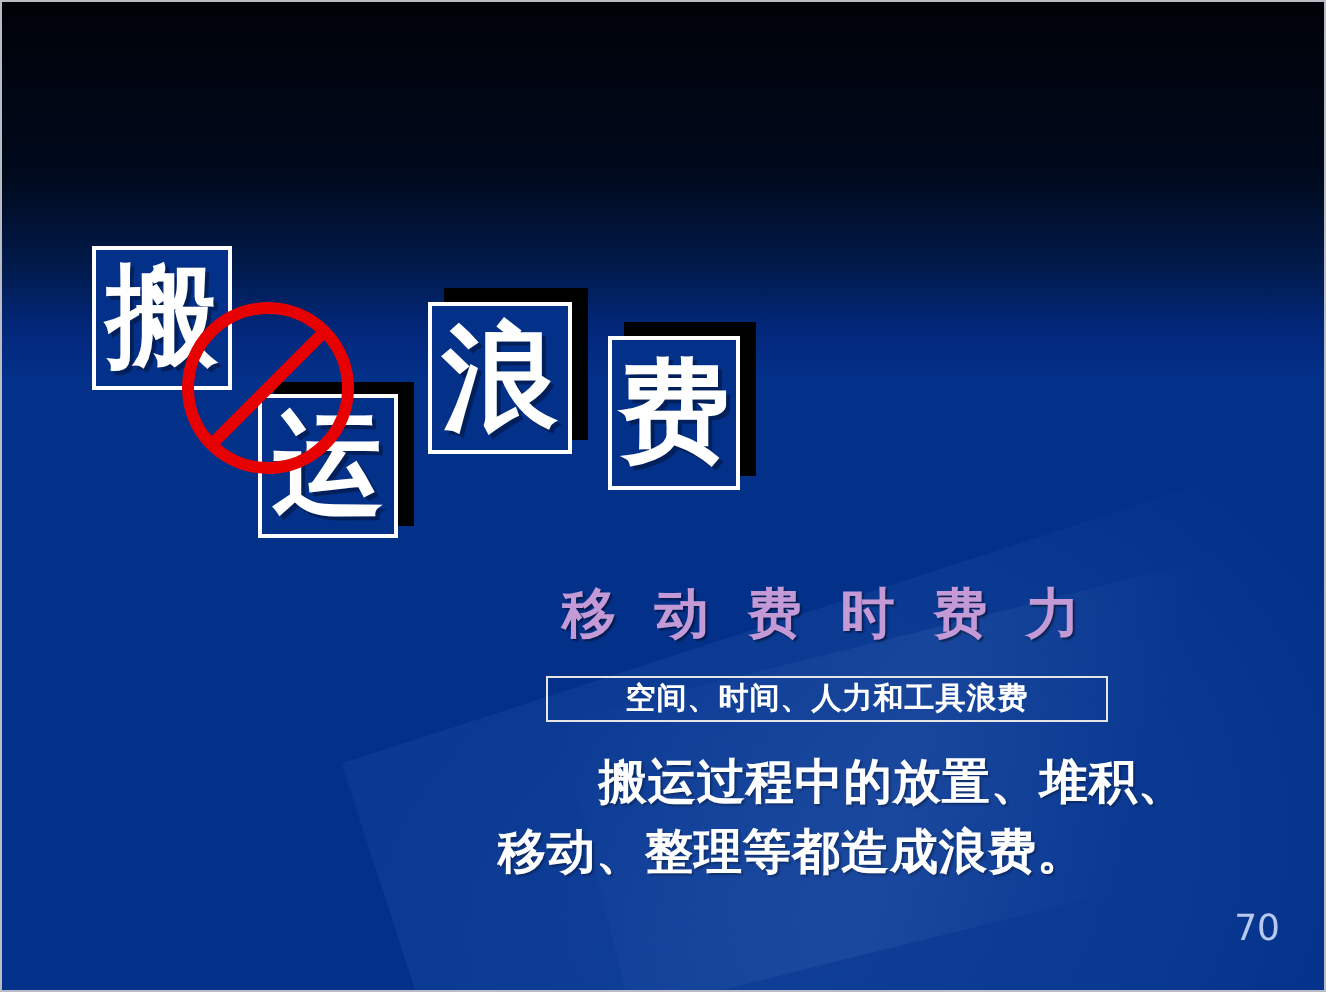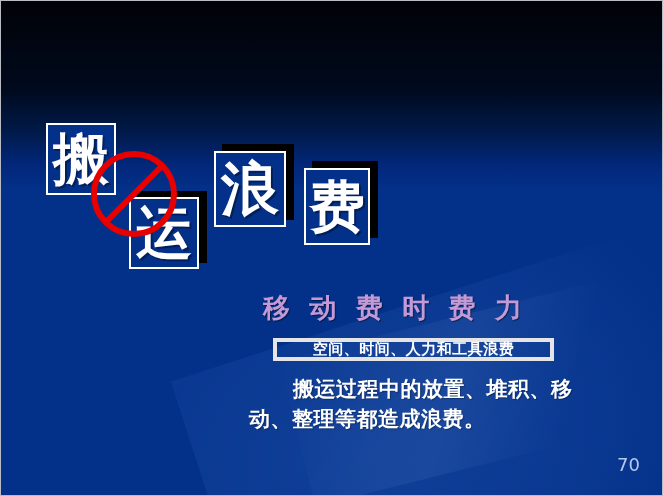--- a/index.html
+++ b/index.html
@@ -92,40 +92,40 @@
     height: 90px;
     pointer-events: none;
   }
 
   
   #pink-headline {
     position: absolute;
     left: 262px;
     top: 293px;
     width: 300px;
-    text-align: left;
+    text-align: center;
     color: #c49ad6;
     font-family: "DejaVu Serif", "Liberation Serif", serif;
     font-weight: bold;
     font-size: 27px;
     letter-spacing: 5px;
     line-height: 1.05;
     text-shadow: 1px 1px 1px rgba(0,0,0,0.45);
     white-space: nowrap;
   }
 
   
   #sub-box {
     position: absolute;
     left: 272px;
     top: 337px;
     width: 281px;
     height: 23px;
     box-sizing: border-box;
-    border: 4px solid #e5e5e5;
+    border: 1px solid #e5e5e5;
     display: flex;
     align-items: center;
     justify-content: center;
   }
   #sub-box .txt {
     color: #ffffff;
     font-family: "DejaVu Serif", "Liberation Serif", serif;
     font-weight: bold;
     font-size: 15px;
     letter-spacing: 0.5px;
@@ -134,21 +134,21 @@
 
   
   #body-text {
     position: absolute;
     left: 248px;
     top: 373px;
     width: 365px;
     color: #ffffff;
     font-family: "DejaVu Serif", "Liberation Serif", serif;
     font-weight: bold;
-    font-size: 21px;
+    font-size: 24px;
     line-height: 1.45;
     text-indent: 2.1em;
     letter-spacing: 0.5px;
     text-shadow: 1px 1px 1px rgba(0,0,0,0.3);
   }
 
   
   #page-number {
     position: absolute;
     right: 22px;

